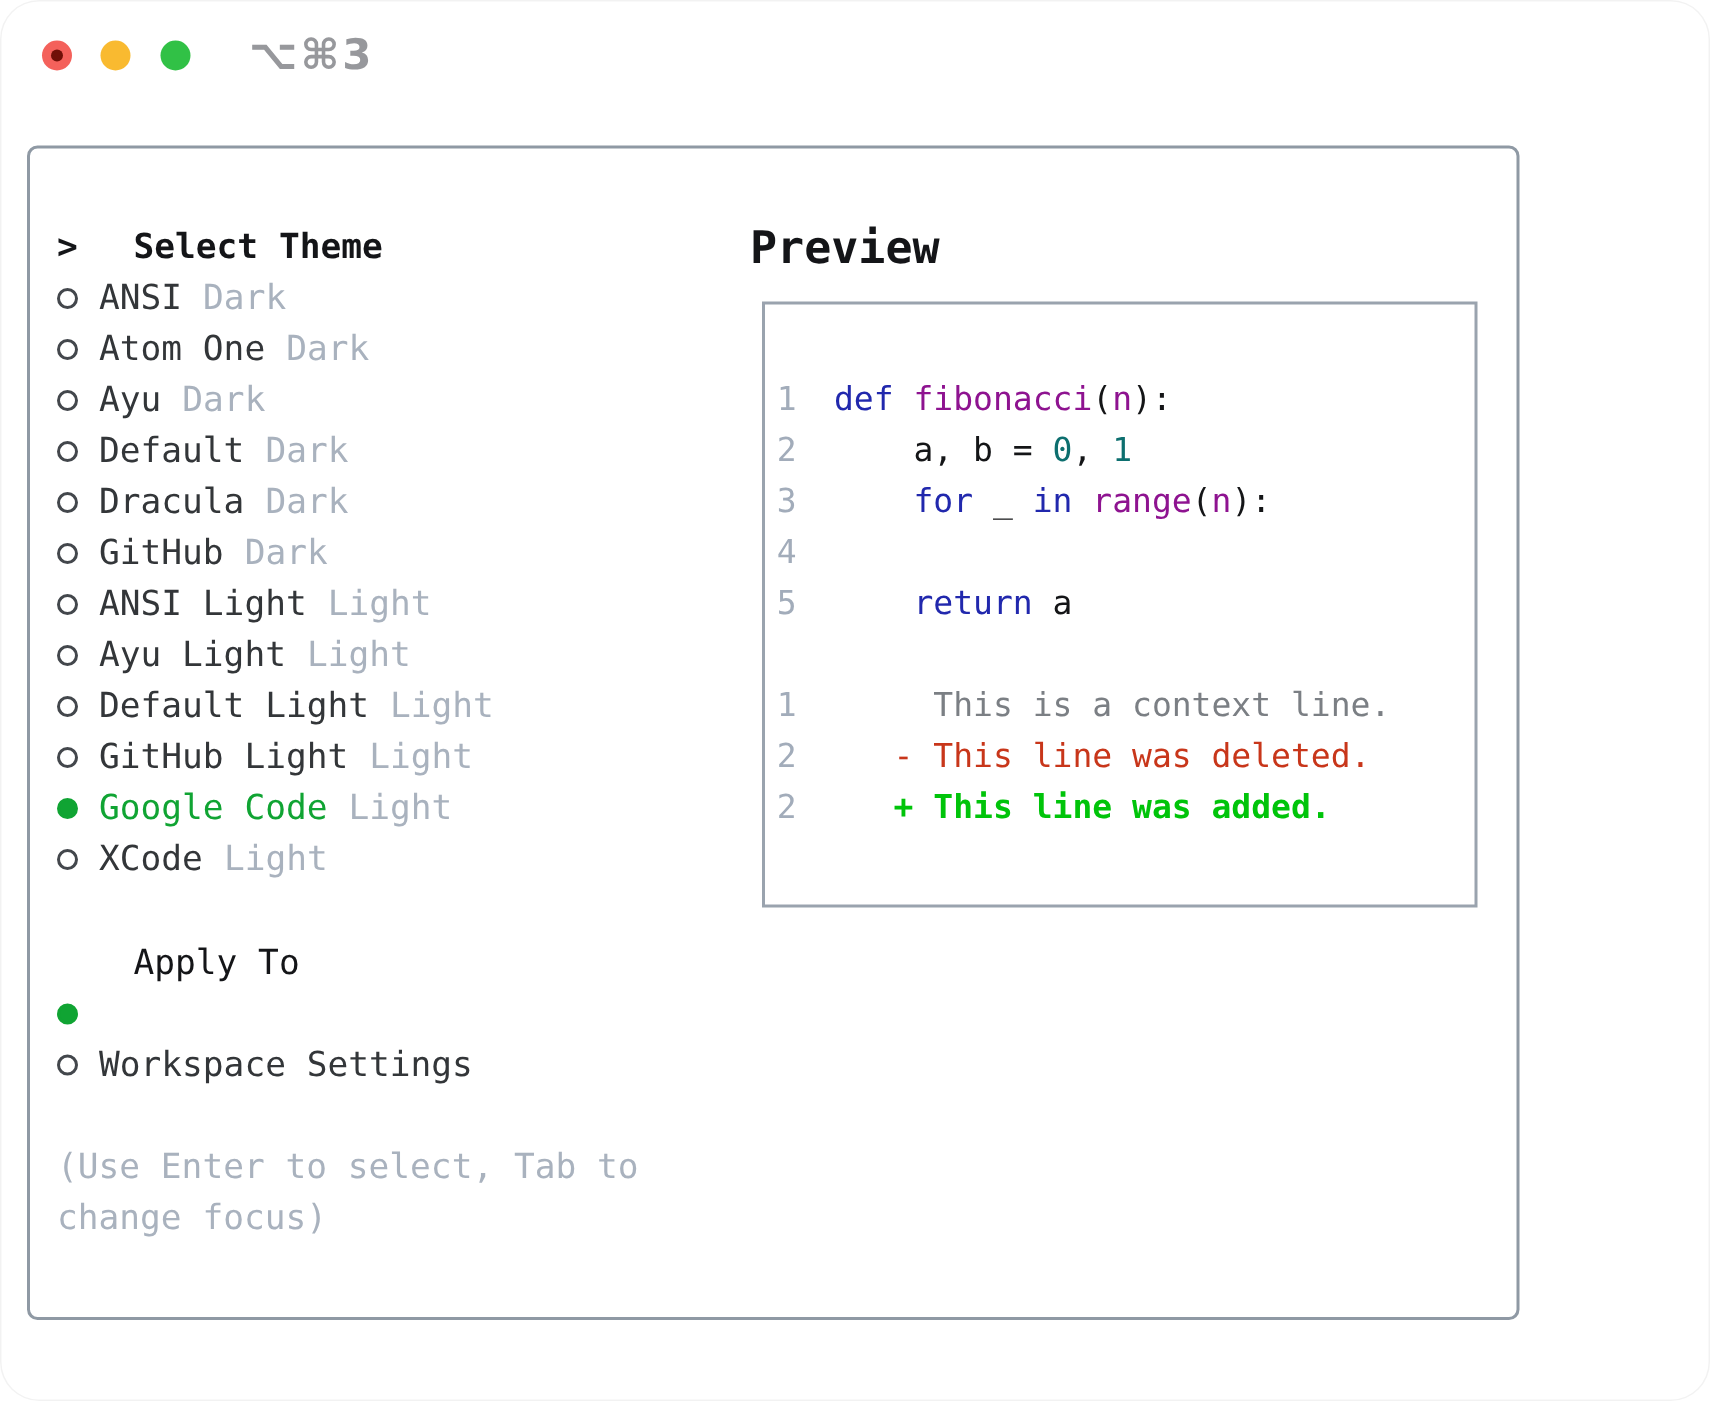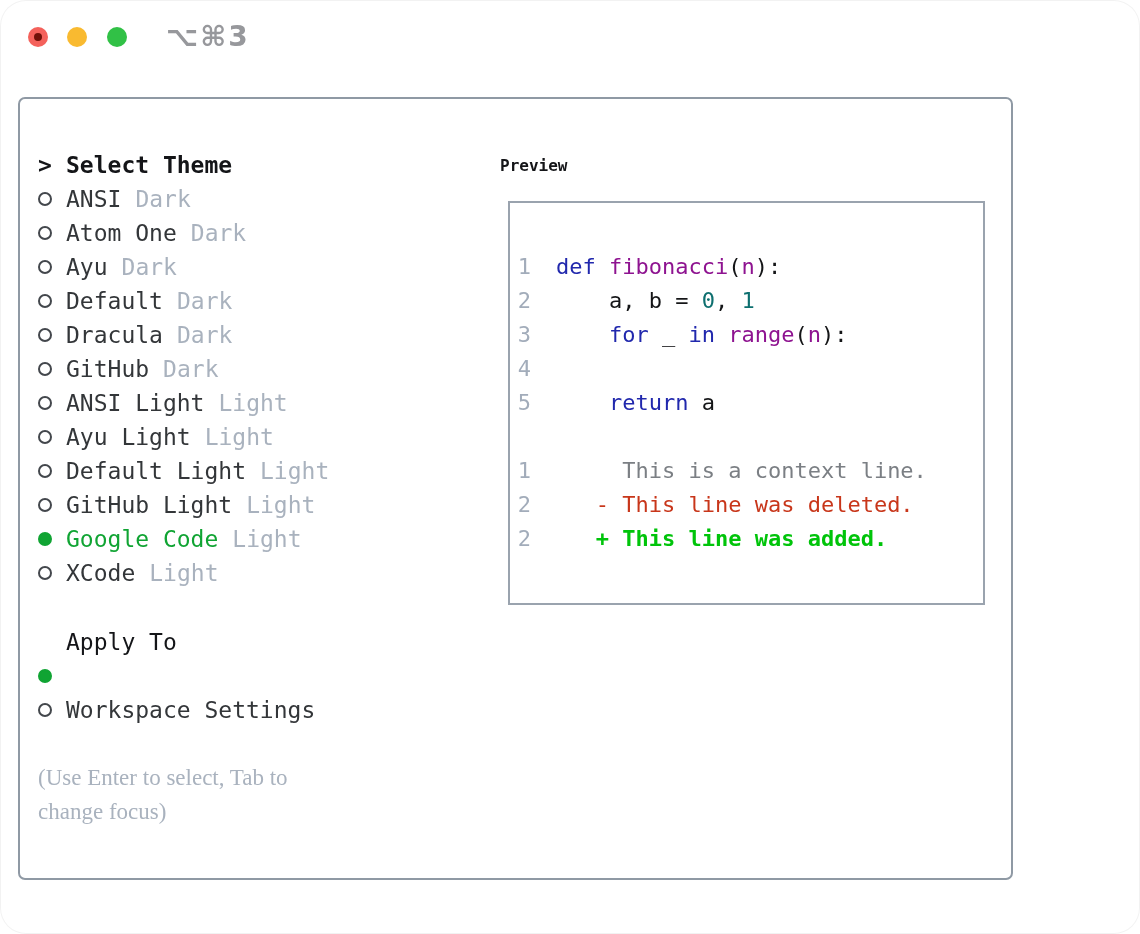--- a/index.html
+++ b/index.html
@@ -23,33 +23,33 @@
   .shortcut{position:absolute;left:166px;top:20px;font-size:28px;font-weight:bold;
             color:#97989c;font-family:"DejaVu Sans", sans-serif;letter-spacing:2px;}
 
   
   .panel{position:absolute;left:18px;top:97px;width:995px;height:783px;
          border:2px solid #8f99a4;border-radius:7px;box-sizing:border-box;}
 
   .row{height:34px;display:flex;align-items:center;font-size:23px;color:var(--name-ink);}
   .marker{width:28px;display:flex;align-items:center;flex:none;}
   .prompt{color:var(--ink);font-weight:bold;font-size:23px;}
-  .row-title,.row-heading{color:var(--ink);}
+  .row-title,.row-heading{color:var(--ink);margin-left:23px;}
   .row-title{font-weight:bold;}
   .radio{width:14px;height:14px;border:2px solid #43474c;border-radius:50%;box-sizing:border-box;}
   .radio.filled{background:var(--sel-green);border-color:var(--sel-green);}
   .row.selected .name{color:var(--sel-green);}
   .variant{color:var(--muted);margin-left:14px;}
 
   .list{position:absolute;left:18px;top:49px;}
   .apply{position:absolute;left:18px;top:526px;}
-  .hint{position:absolute;left:18px;top:662px;font-size:23px;line-height:34px;color:var(--muted);font-family:Liberation Serif, serif;}
+  .hint{position:absolute;left:18px;top:662px;font-size:23px;line-height:34px;color:var(--muted);}
 
   .preview-title{position:absolute;left:480px;top:49px;height:34px;display:flex;align-items:center;
-                 font-size:16px;font-weight:bold;color:var(--ink);}
+                 font-size:30px;font-weight:bold;color:var(--ink);}
   .preview-box{position:absolute;left:488px;top:102px;width:477px;height:404px;
                border:2px solid #9aa3ae;box-sizing:border-box;padding:46px 0 0 7px;overflow:hidden;}
   .code-line{height:34px;display:flex;align-items:center;white-space:pre;
              font-size:22px;color:#141517;}
   .num{display:inline-block;min-width:14px;margin-right:25px;text-align:right;color:#a2acba;flex:none;}
   .kw{color:var(--kw-blue);} .fn{color:var(--fn-purple);} .lit{color:var(--lit-teal);}
   .pl{color:#141517;} .ctx{color:#7b7f84;} .del{color:var(--del-red);} .add{color:var(--add-green);font-weight:bold;}
 </style>
 </head>
 <body>

